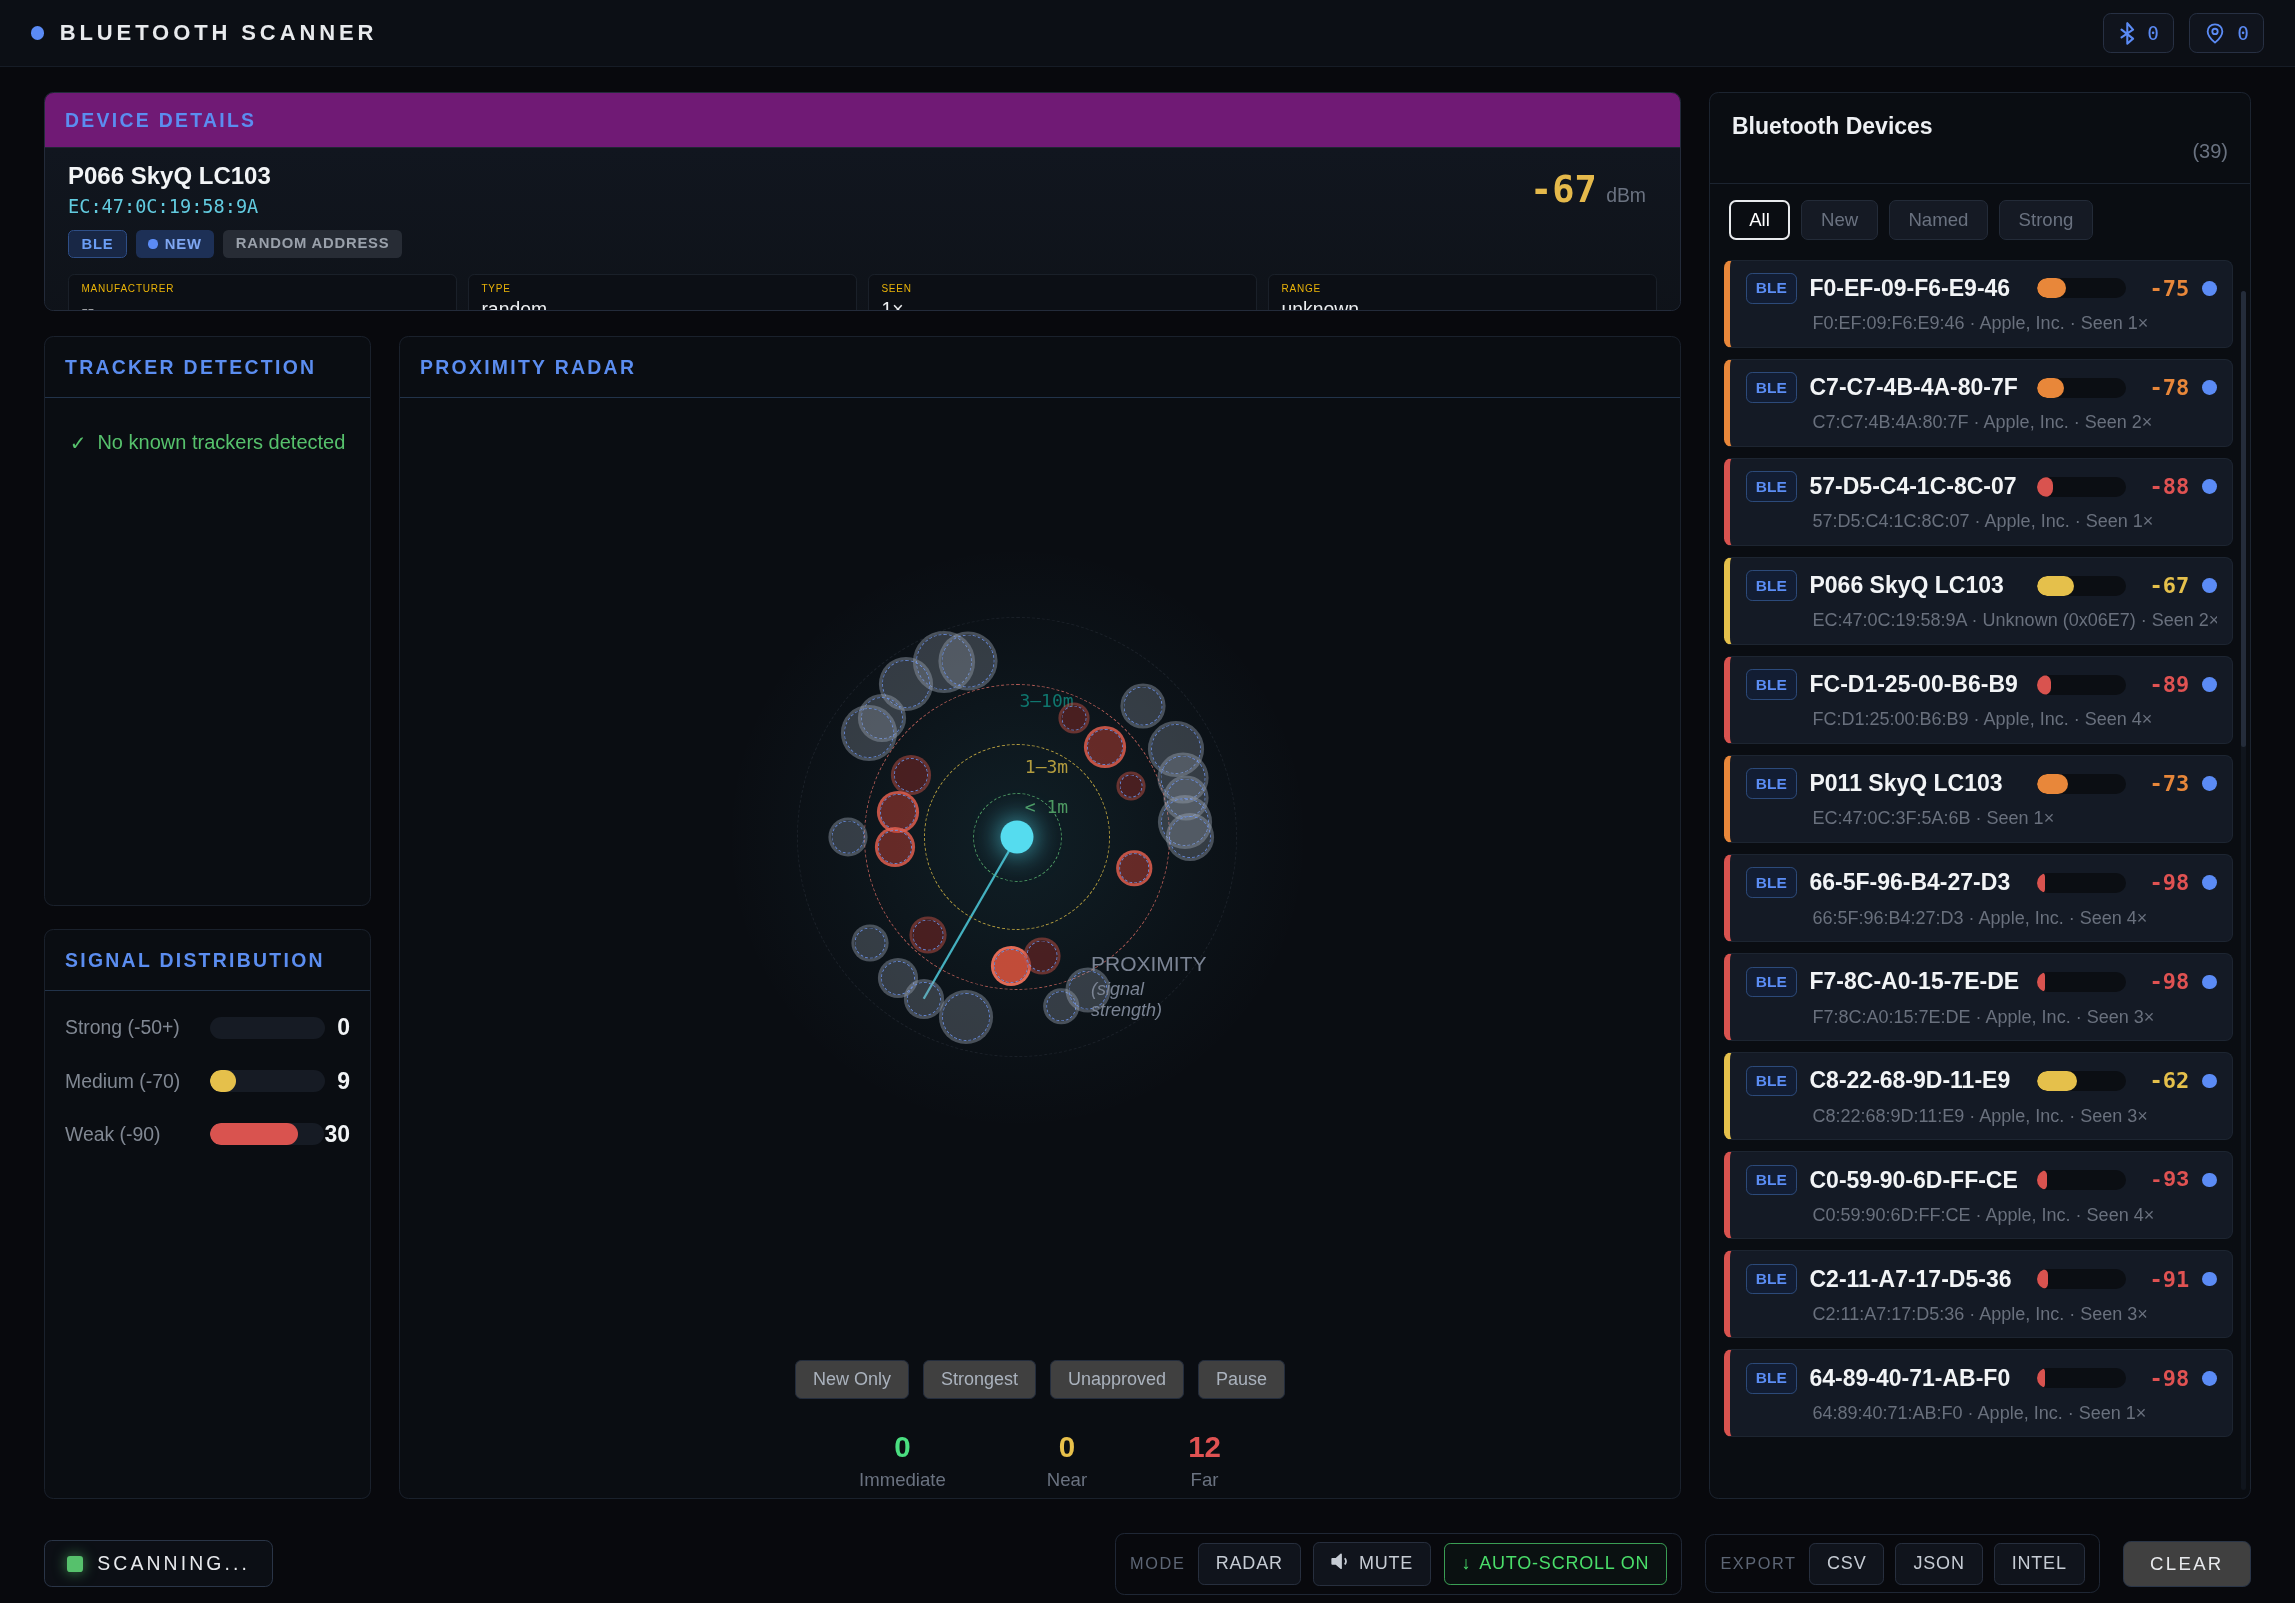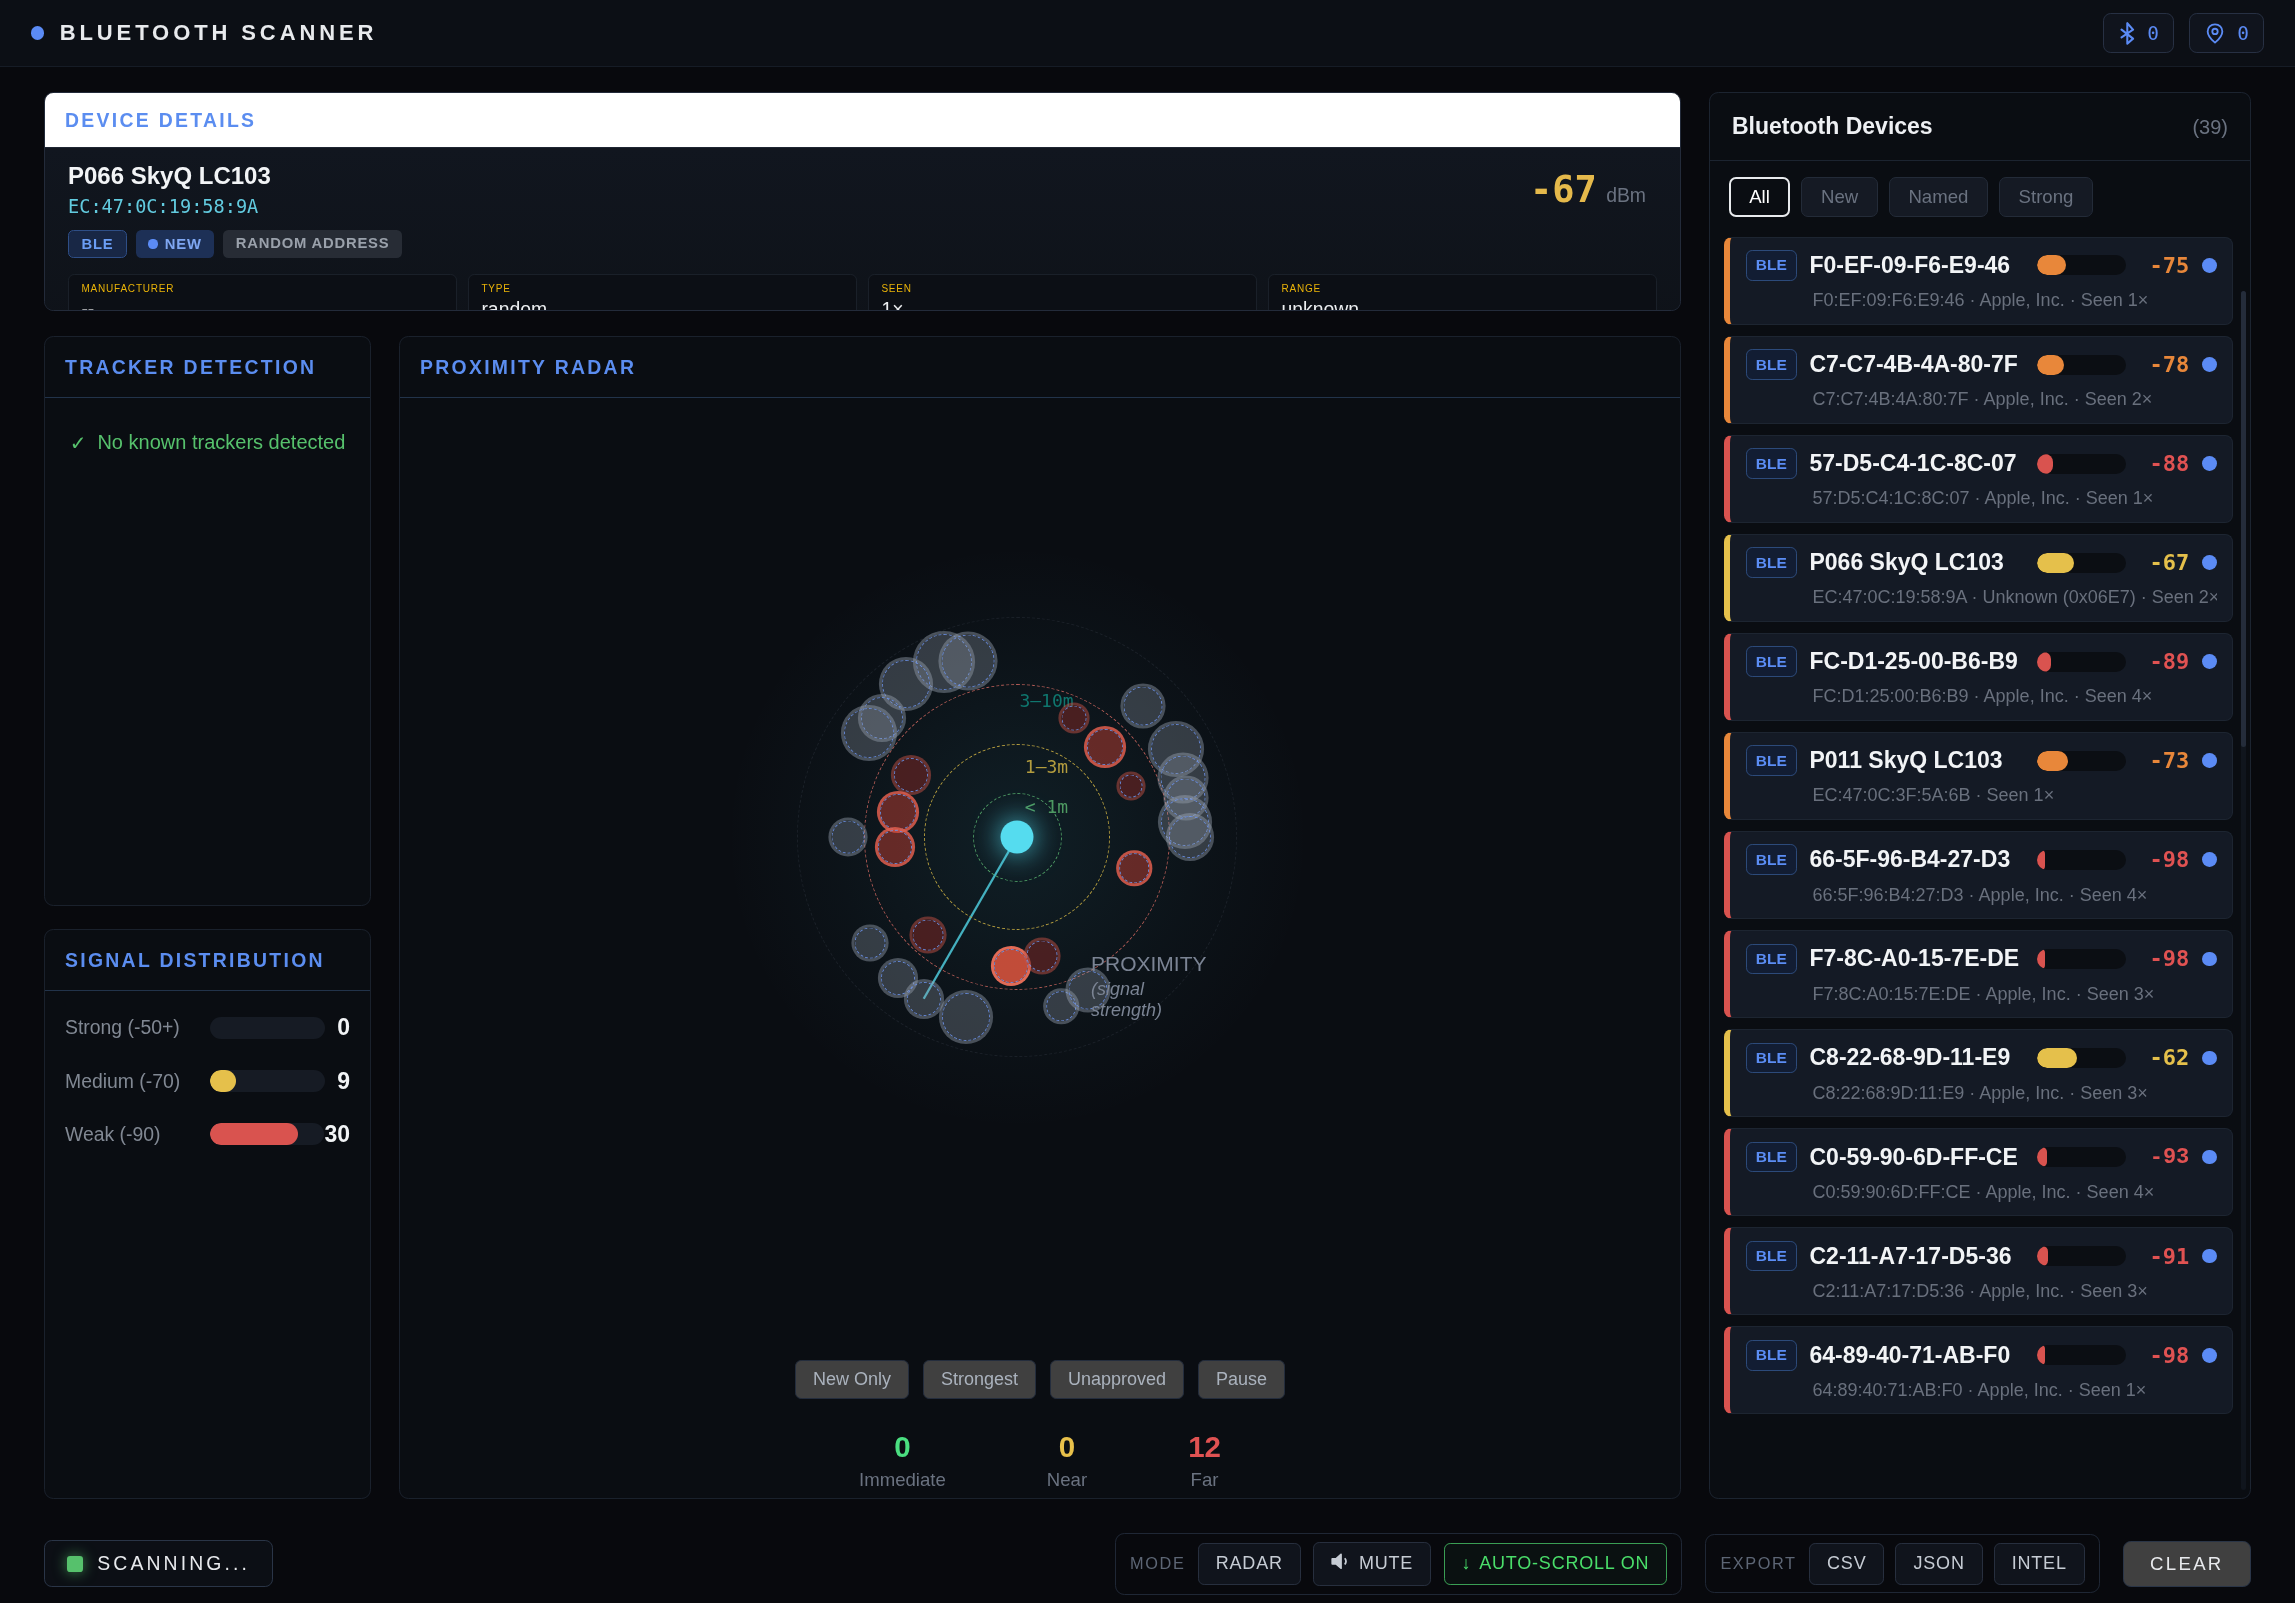--- a/index.html
+++ b/index.html
@@ -35,21 +35,21 @@
   .panel {
     background:#0a0d12; border:1.6px solid #1a212c; border-radius:9.3px; overflow:hidden;
   }
   .panel-title {
     font-size:19.4px; font-weight:bold; letter-spacing:2.3px; color:#5b8df0;
   }
   .panel-head { padding:18.6px 20px; border-bottom:1.6px solid #22334a; }
 
   
   .device-details { height:219px; display:flex; flex-direction:column; border-color:#232b3a; }
-  .dd-head { padding:15.5px 20px; background:#ffffff; border-bottom:1.6px solid #1e2633; }
+  .dd-head { padding:15.5px 20px; background:#701a75; border-bottom:1.6px solid #1e2633; }
   .dd-body { flex:1; background:linear-gradient(180deg,#11161f,#0e1218); padding:14px 23px; position:relative; }
   .dd-name { font-size:24px; font-weight:bold; color:#f2f4f6; }
   .dd-mac { font-size:18.6px; color:#62cbdf; margin-top:6.2px; }
   .dd-badges { display:flex; gap:9.3px; margin-top:12.4px; }
   .dd-badge { font-size:14.8px; font-weight:bold; letter-spacing:0.8px; padding:5.4px 12.4px; border-radius:5.4px; }
   .dd-badge.ble { color:#6b9ef5; background:#182745; border:1.6px solid #2e4e86; }
   .dd-badge.new { color:#7fa7f2; background:#1d3056; display:flex; align-items:center; gap:7px; }
   .dd-badge.new .nd { width:9.3px; height:9.3px; border-radius:50%; background:#5b8bf5; }
   .dd-badge.addr { color:#9aa1ab; background:#272c35; }
   .dd-rssi { position:absolute; top:20px; right:34px; display:flex; align-items:baseline; gap:9.3px; }
@@ -94,21 +94,21 @@
   .radar-btns { position:absolute; left:0; right:0; top:967px; display:flex; justify-content:center; gap:14px; }
   .radar-btn { background:#404040; border:1.6px solid #242d3d; border-radius:6.2px; padding:7.8px 17px;
     font-size:18px; color:#aab2bd; cursor:pointer; }
   .radar-counts { position:absolute; left:0; right:0; top:1037px; display:flex; justify-content:center; gap:101px; }
   .rcount { text-align:center; }
   .rcount .v { font-size:29.5px; font-weight:bold; }
   .rcount .l { font-size:18.6px; color:#6a7280; margin-top:4.7px; }
 
   
   .sidebar { width:542px; display:flex; flex-direction:column; position:relative; border-color:#1c2430; }
-  .sb-head { display:flex; align-items:baseline; padding:20px 22px; border-bottom:1.6px solid #1c2430; }
+  .sb-head { display:flex; align-items:baseline; padding:20px 22px; border-bottom:1.6px solid #1c2430;flex-direction:column; }
   .sb-title { font-size:23px; font-weight:bold; color:#eef0f3; }
   .sb-count { margin-left:auto; font-size:20px; color:#6a7280; }
   .sb-tabs { display:flex; gap:11px; padding:15.5px 18.6px; }
   .sb-tab { font-size:18.6px; color:#6a7280; background:#151a24; border:1.6px solid #232b38; border-radius:7px;
     padding:7px 18.6px; cursor:pointer; }
   .sb-tab.active { color:#ffffff; background:transparent; border:2.3px solid #e8eaed; }
   .sb-list { flex:1; overflow:hidden; padding:4.7px 17px 0 14px; position:relative; }
   .dev-card { background:#141a25; border:0.8px solid #1d2531; border-radius:7.8px; margin-bottom:11px;
     padding:12.4px 15.5px 11px 15.5px; border-left-width:6.2px; border-left-style:solid; cursor:pointer; }
   .dev-row1 { display:flex; align-items:center; gap:12.4px; }

